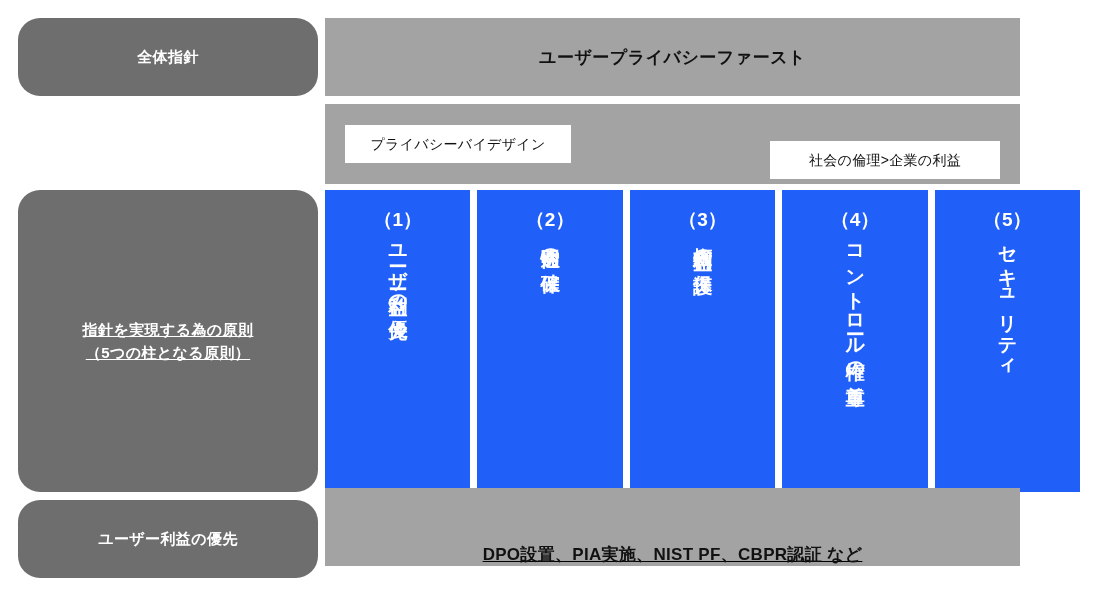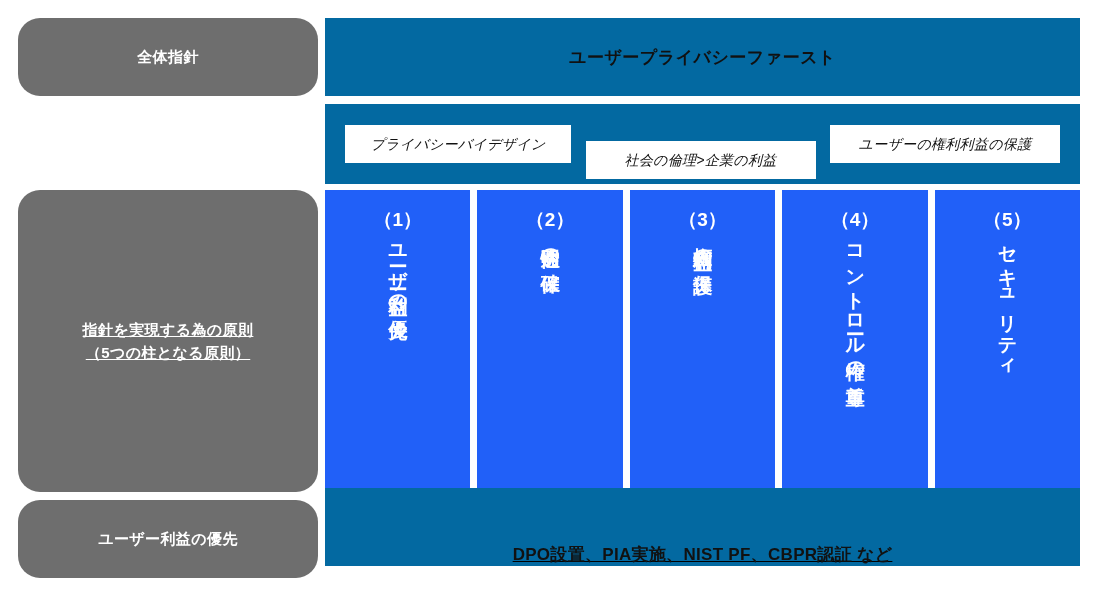--- a/index.html
+++ b/index.html
@@ -44,22 +44,22 @@
 
   #label-overall   { top: 18px;  height: 78px; }
   #label-concepts  { top: 104px; height: 80px; }
   #label-principles{ top: 190px; height: 302px; text-decoration: underline; }
   #label-actions   { top: 500px; height: 78px; }
 
   
   .panel {
     position: absolute;
     left: 325px;
-    width: 755px;
-    background: #0369a1;
+    width: 695px;
+    background: #a3a3a3;
     box-sizing: border-box;
   }
   #panel-overall {
     top: 18px;
     height: 78px;
     display: flex;
     align-items: center;
     justify-content: center;
   }
   #overall-title {
@@ -69,21 +69,20 @@
     letter-spacing: 0.5px;
   }
 
   #panel-concepts {
     top: 104px;
     height: 80px;
     display: flex;
     align-items: center;
     justify-content: space-between;
     padding: 0 20px;
-    font-style: italic;
   }
   .concept-chip {
     background: #ffffff;
     color: #111111;
     font-size: 14px;
     font-weight: normal;
     height: 38px;
     line-height: 38px;
     text-align: center;
     box-sizing: border-box;
@@ -157,21 +156,20 @@
   <div class="label-cell" id="label-overall">
     <span class="lbl-text">全体指針</span>
   </div>
   <div class="panel" id="panel-overall">
     <span id="overall-title">ユーザープライバシーファースト</span>
   </div>
 
   <div class="panel" id="panel-concepts">
     <div class="concept-chip" id="chip-0">プライバシーバイデザイン</div>
     <div class="concept-chip" id="chip-1">社会の倫理&gt;企業の利益</div>
-    <div class="concept-chip" id="chip-2">ユーザーの権利利益の保護</div>
   </div>
 
   <div class="label-cell" id="label-principles">
     <span class="lbl-text">指針を実現する為の原則
 （5つの柱となる原則）</span>
   </div>
   <div id="pillars-row">
     <div class="pillar">
       <div class="pillar-number">（1）</div>
       <div class="pillar-title">ユーザー利益の優先</div>

